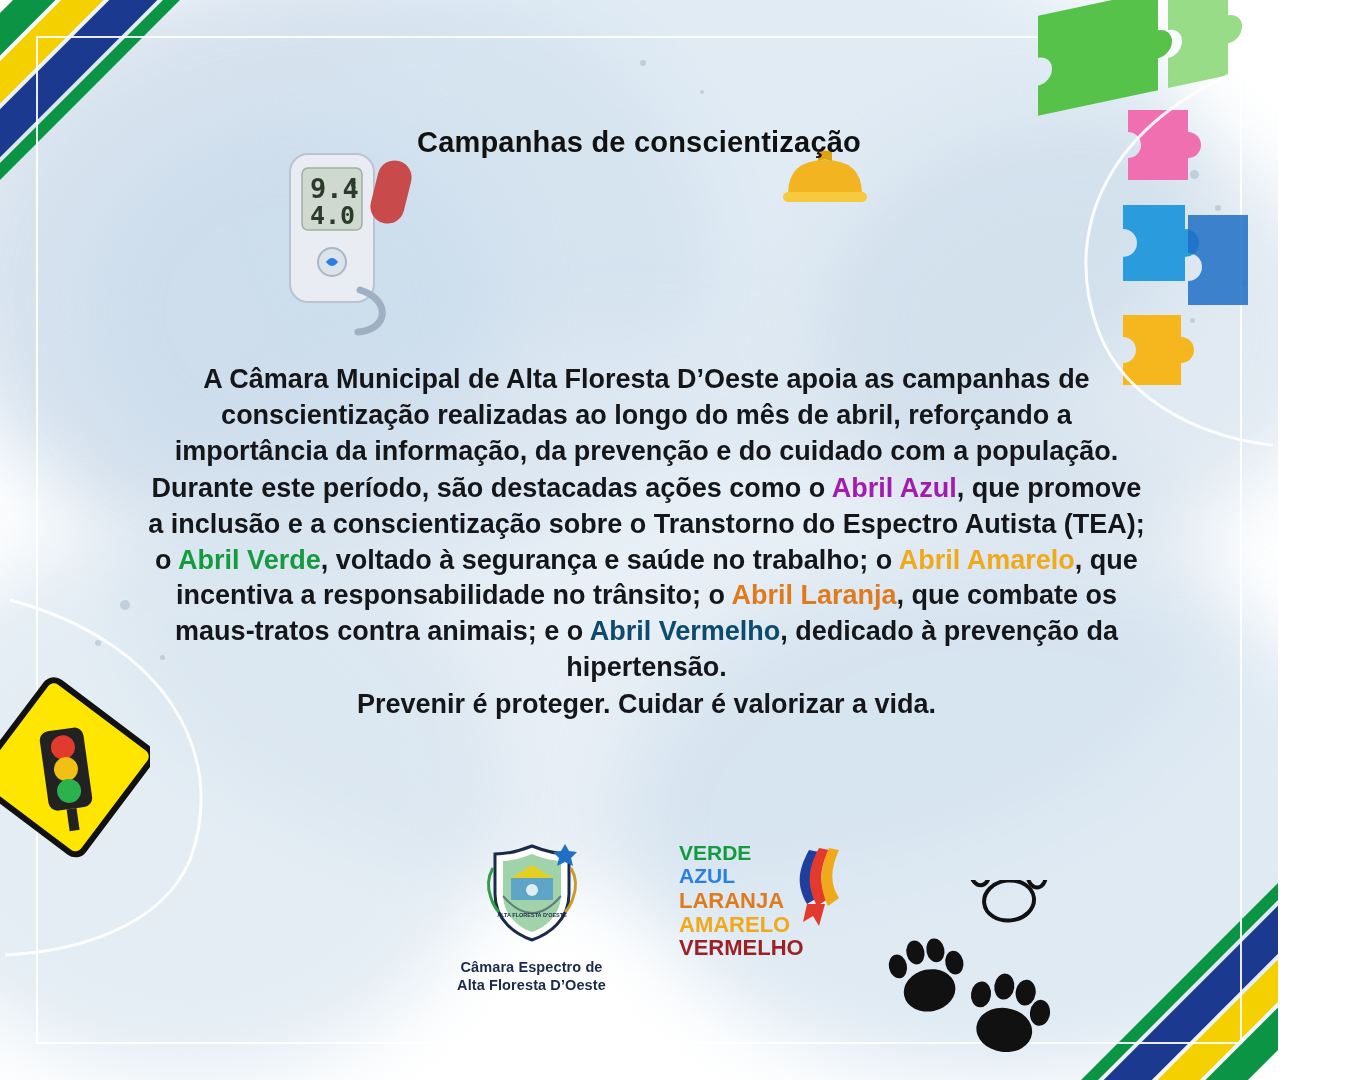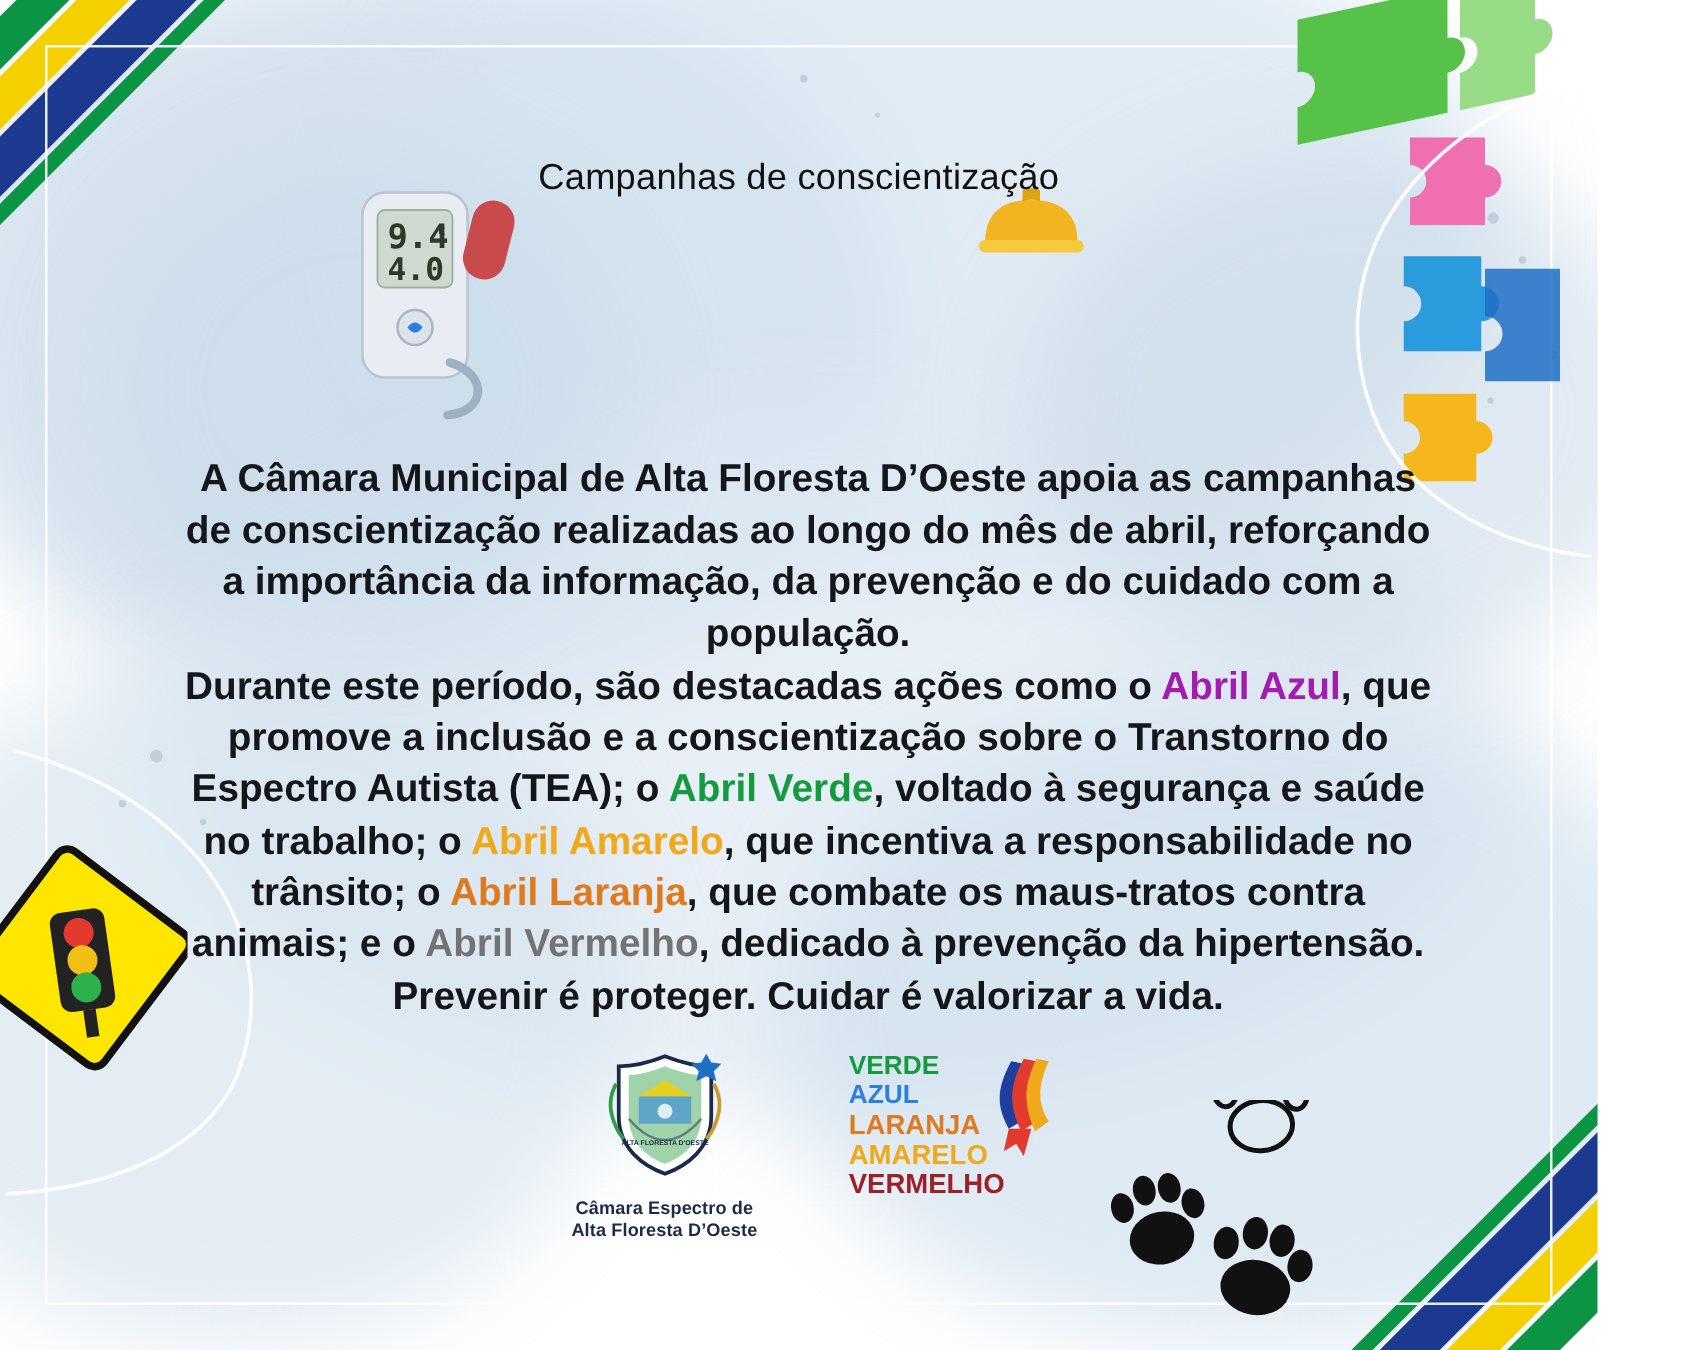--- a/index.html
+++ b/index.html
@@ -77,44 +77,44 @@
     font-weight: 700;
     font-size: 148px;
     line-height: .9;
     color: #000000;
     letter-spacing: -2px;
     margin: 0;
     display: inline-block;
   }
   .subtitle {
     font-size: 29px;
-    font-weight: 400;
+    font-weight: 700;
     color: #111111;
     margin-top: 6px;
     letter-spacing: .2px;
   }
 
   
   .body-copy {
     position: absolute;
     left: 145px;
     right: 130px;
     top: 362px;
     text-align: center;
-    font-size: 31px;
+    font-size: 27px;
     font-weight: 700;
     color: #15161a;
     line-height: 1.33;
   }
   .body-copy p { margin: 0 0 1px 0; }
   .c-azul     { color: #a21caf; }
   .c-verde    { color: #149a3f; }
   .c-amarelo  { color: #f0a91b; }
   .c-laranja  { color: #e07a1f; }
-  .c-vermelho { color: #737373; }
+  .c-vermelho { color: #0c4a6e; }
 
   
   .footer {
     position: absolute;
     left: 0; right: 0;
     bottom: 86px;
     display: flex;
     justify-content: center;
     align-items: flex-start;
     gap: 40px;

